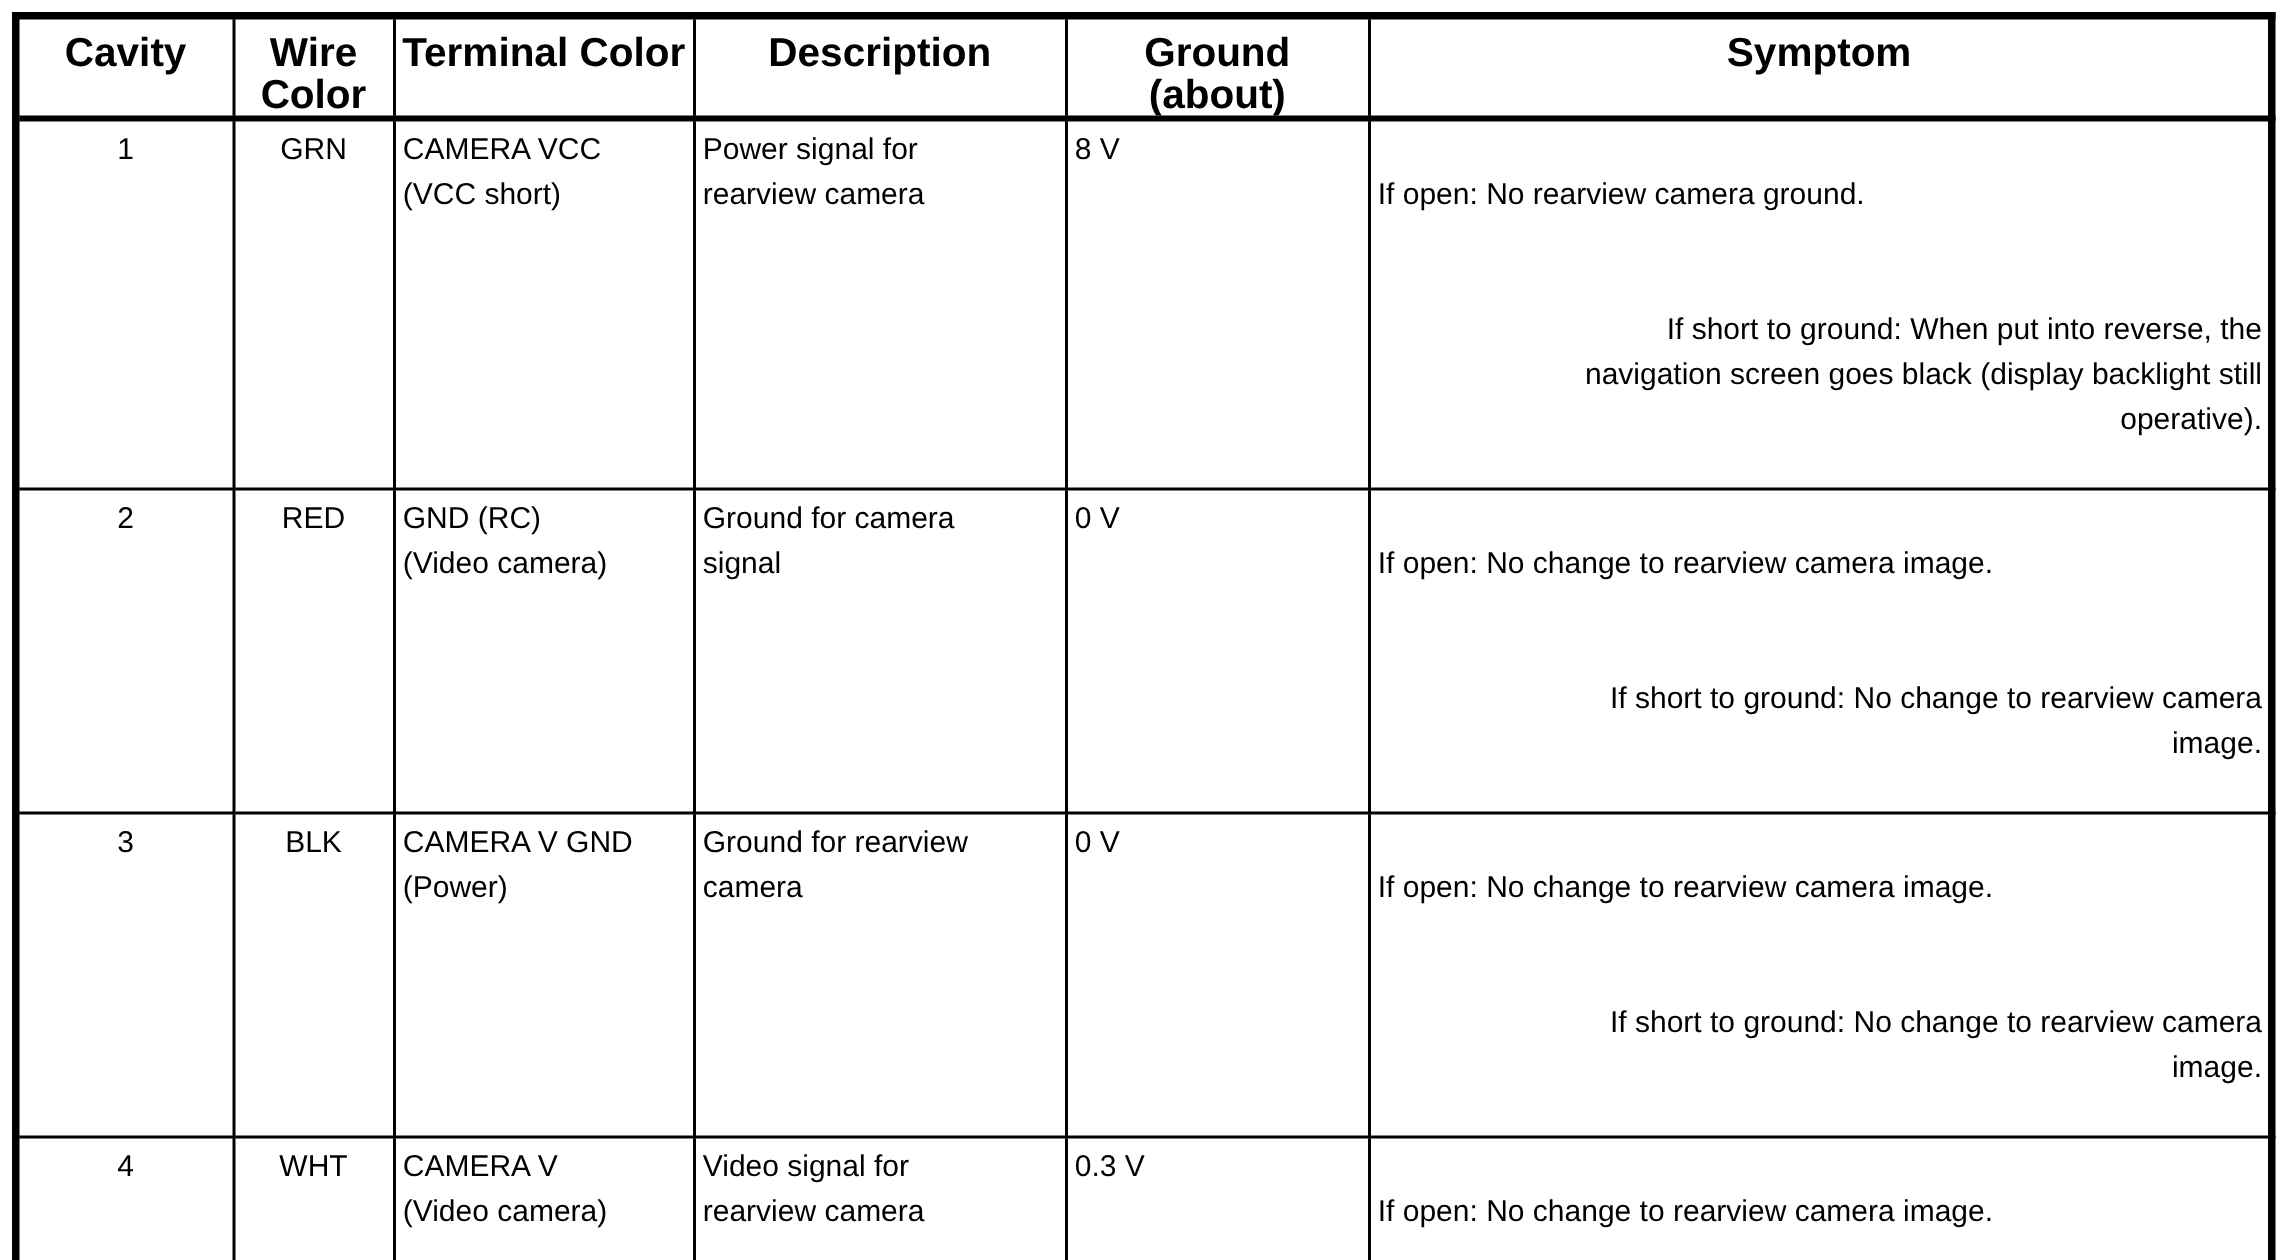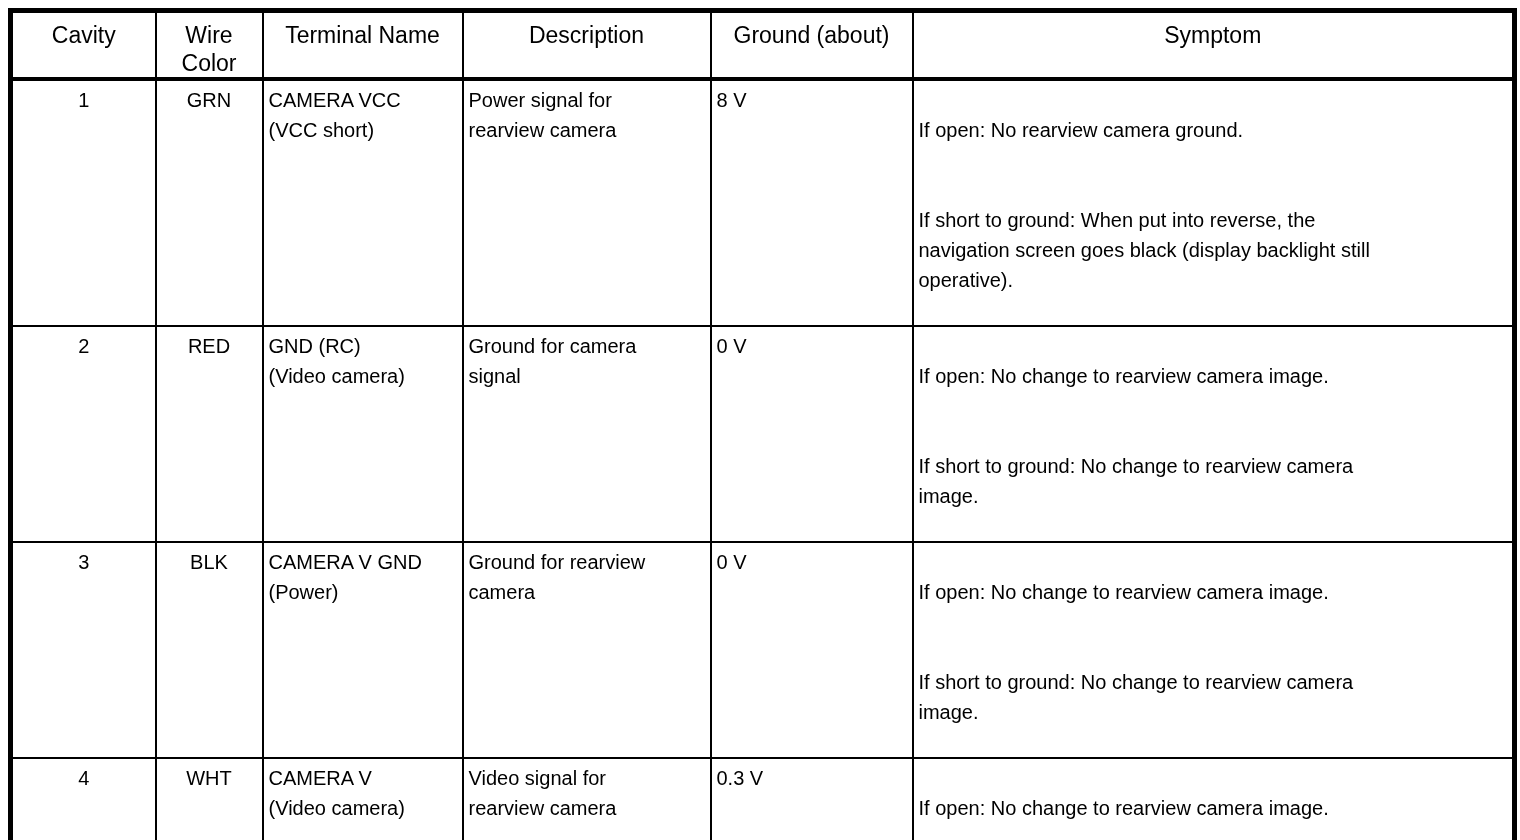--- a/index.html
+++ b/index.html
@@ -20,60 +20,60 @@
   }
   .terminal-table th, .terminal-table td {
     border: 2px solid #000;
     overflow: hidden;
     box-sizing: border-box;
   }
   .terminal-table thead tr {
     border-bottom: 4px solid #000;
   }
   .terminal-table th {
-    font-size: 23px;
-    font-weight: normal;
+    font-size: 27px;
+    font-weight: bold;
     text-align: center;
     vertical-align: top;
     padding: 8px 2px 0 2px;
     line-height: 28px;
     white-space: pre-line;
   }
   .terminal-table td {
     font-size: 20px;
     line-height: 30px;
     vertical-align: top;
     text-align: left;
     padding: 4px 4px 0 5px;
     white-space: pre-line;
   }
   .terminal-table td.center { text-align: center; padding-left: 2px; padding-right: 2px; }
   tr.head-row   { height: 60px; }
   tr.body-row-1 { height: 158px; }
   tr.body-row   { height: 120px; }
-  .sym-gap { margin-top: 30px; }
+  .sym-gap { margin-top: 30px; text-align: right; }
 </style>
 </head>
 <body>
 
 <table class="terminal-table">
   <colgroup>
     <col style="width:145px">
     <col style="width:107px">
     <col style="width:200px">
     <col style="width:248px">
     <col style="width:202px">
     <col style="width:602px">
   </colgroup>
   <thead>
     <tr class="head-row">
       <th>Cavity</th>
       <th>Wire
 Color</th>
-      <th>Terminal Name</th>
+      <th>Terminal Color</th>
       <th>Description</th>
       <th>Ground (about)</th>
       <th>Symptom</th>
     </tr>
   </thead>
   <tbody>
     <tr class="body-row-1">
       <td class="center">1</td>
       <td class="center">GRN</td>
       <td>CAMERA VCC

